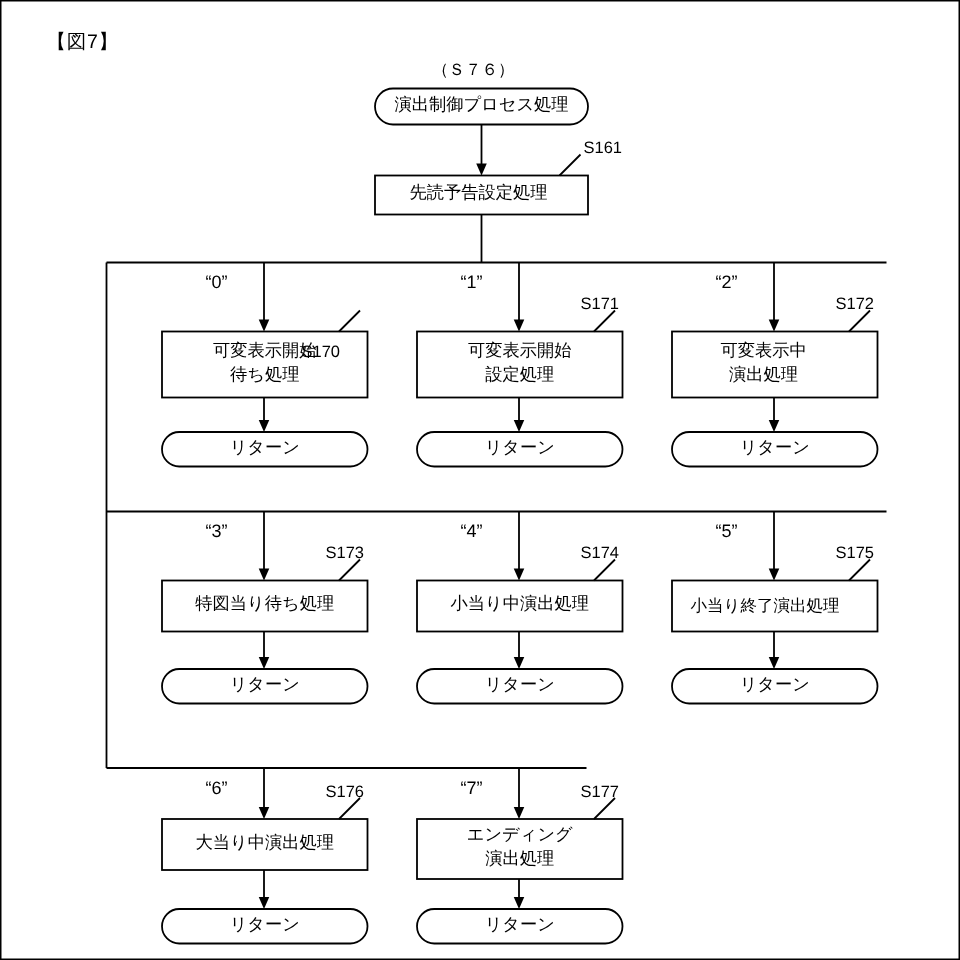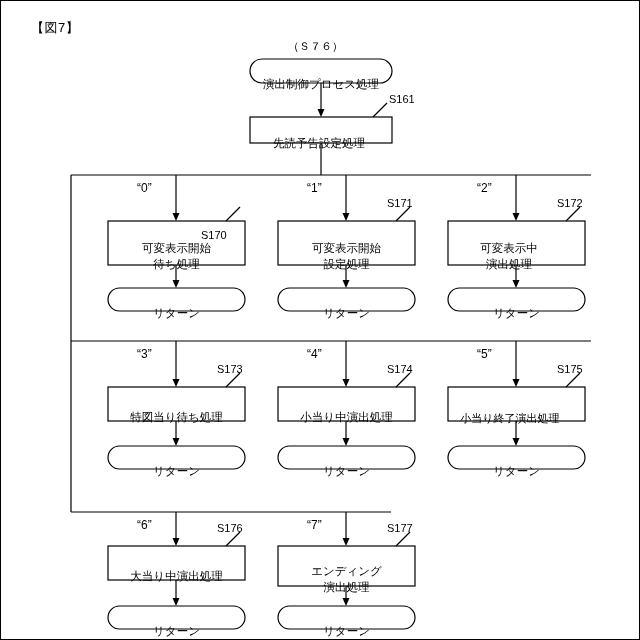--- a/index.html
+++ b/index.html
@@ -39,21 +39,20 @@
   .node-text {
     position: absolute;
     display: flex;
     align-items: center;
     justify-content: center;
     text-align: center;
     font-size: 11.5px;
     line-height: 1.35;
     white-space: pre-line;
     pointer-events: none;
-    margin-top: 14px;
   }
   .tag {
     position: absolute;
     font-size: 11px;
     white-space: nowrap;
     text-align: center;
   }
   .branch-label {
     position: absolute;
     font-size: 12px;

